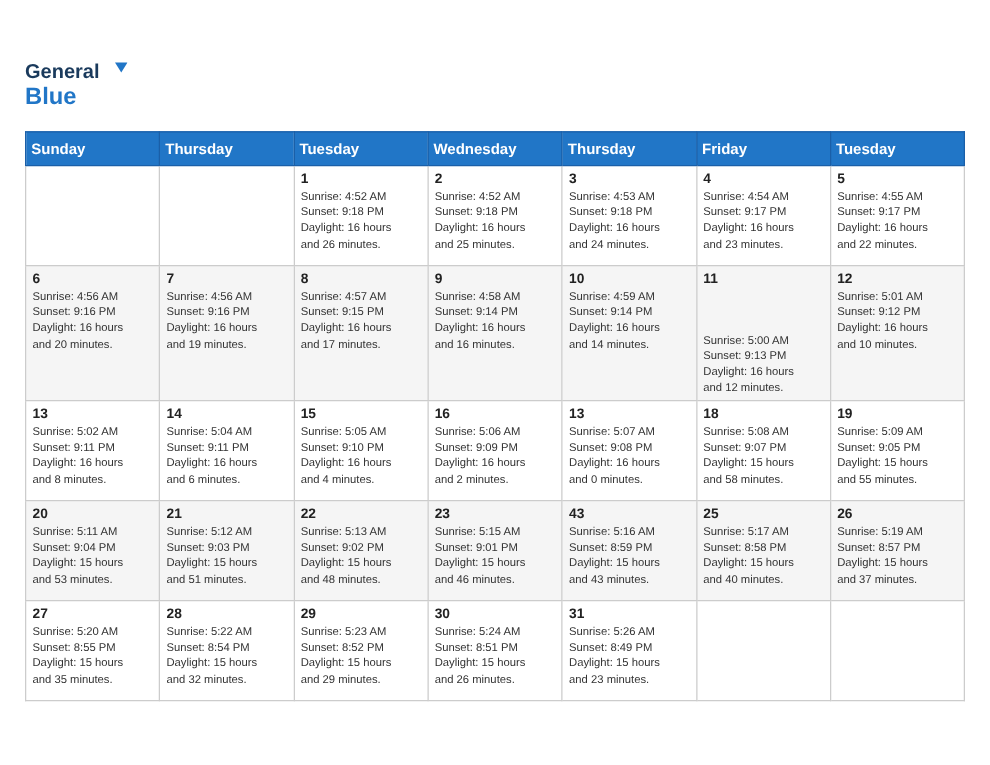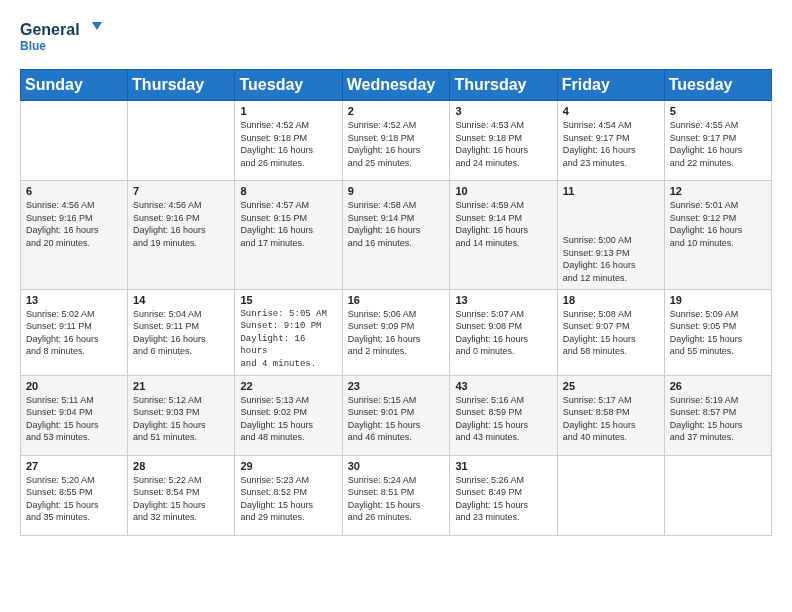--- a/index.html
+++ b/index.html
@@ -13,20 +13,21 @@
     .header {
       display: flex;
       justify-content: space-between;
       align-items: flex-start;
       margin-bottom: 16px;
     }
     .logo {
       display: flex;
       align-items: center;
       gap: 4px;
+      margin-top: 28px;
     }
     .title-block {
       text-align: right;
     }
     .month-title {
       font-size: 42px;
       font-weight: bold;
       color: #1a3a5c;
       line-height: 1.1;
     }
@@ -35,21 +36,21 @@
       color: #333;
     }
     .calendar-table {
       width: 100%;
       border-collapse: collapse;
       border: 1px solid #ccc;
     }
     .calendar-table th {
       background-color: #2176c7;
       color: #fff;
-      font-size: 16px;
+      font-size: 12px;
       font-weight: bold;
       padding: 6px 4px;
       text-align: left;
       border: 1px solid #1a5fa8;
     }
     .calendar-table td {
       vertical-align: top;
       padding: 4px 5px;
       border: 1px solid #ccc;
       font-size: 9.5px;
@@ -81,21 +82,21 @@
 
 <div class="header">
   <div class="logo">
   <div style="display:flex;flex-direction:column;line-height:1.1;">
     <div style="display:flex;align-items:center;gap:2px;">
       <span style="font-size:16px;font-weight:bold;color:#1a3a5c;">General</span>
       <svg width="20" height="20" viewBox="0 0 20 20">
         <polygon points="10,2 20,2 15,10" fill="#2176c7"></polygon>
       </svg>
     </div>
-    <span style="font-size:12px;font-weight:bold;color:#2176c7;">Blue</span>
+    <span style="font-size:19px;font-weight:bold;color:#2176c7;">Blue</span>
   </div>
 </div>
   <div class="title-block">
     <div class="month-title"></div>
     <div class="location-title"></div>
   </div>
 </div>
 
 <table class="calendar-table">
   <thead>
@@ -210,21 +211,21 @@
         </td>
         <td>
           <div class="day-number">14</div>
           <div class="day-content" style="white-space: pre-line;">Sunrise: 5:04 AM
 Sunset: 9:11 PM
 Daylight: 16 hours
 and 6 minutes.</div>
         </td>
         <td>
           <div class="day-number">15</div>
-          <div class="day-content" style="white-space: pre-line; font-family: Liberation Mono, monospace;">Sunrise: 5:05 AM
+          <div class="day-content" style="white-space: pre-line;">Sunrise: 5:05 AM
 Sunset: 9:10 PM
 Daylight: 16 hours
 and 4 minutes.</div>
         </td>
         <td>
           <div class="day-number">16</div>
           <div class="day-content" style="white-space: pre-line;">Sunrise: 5:06 AM
 Sunset: 9:09 PM
 Daylight: 16 hours
 and 2 minutes.</div>

